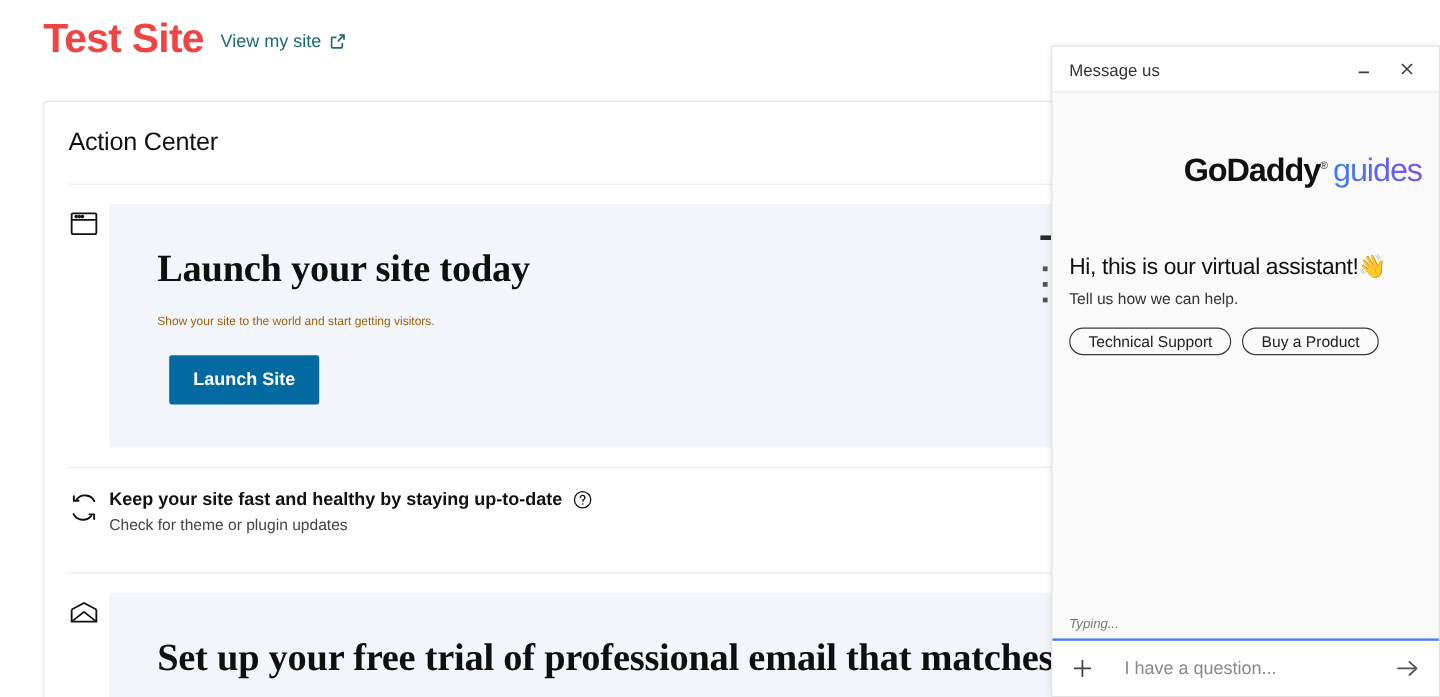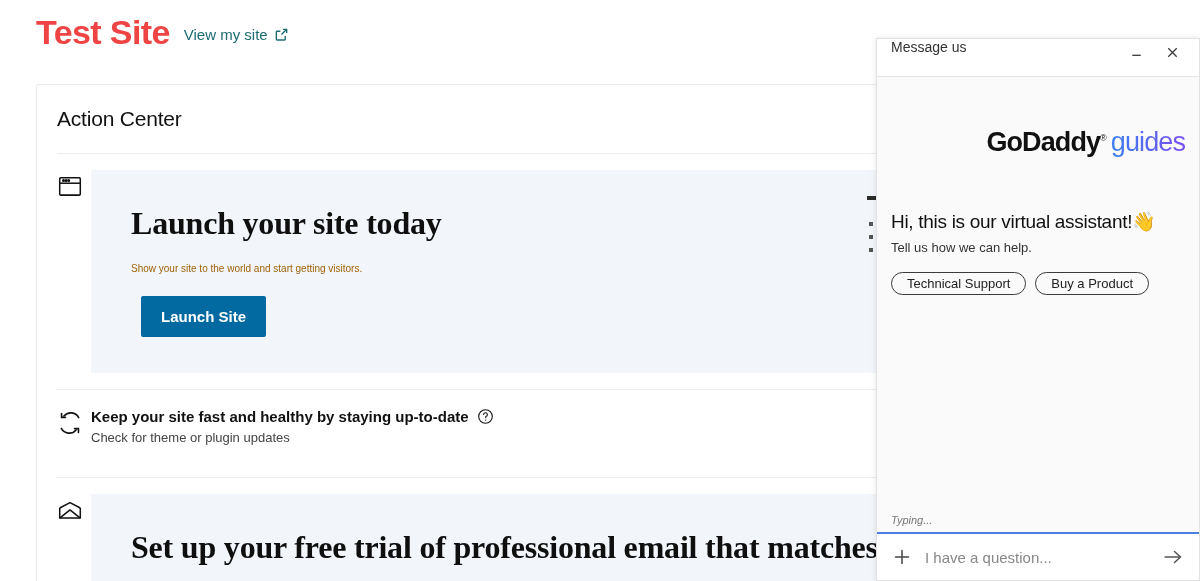--- a/index.html
+++ b/index.html
@@ -152,20 +152,21 @@
     border: 1px solid #e2e2e2;
     box-shadow: 0 0 6px rgba(0,0,0,0.10);
     display: flex;
     flex-direction: column;
   }
   .chat-head {
     height: 38px;
     background: #ffffff;
     border-bottom: 1px solid #e6e6e6;
     display: flex;
+    align-items: center;
     padding: 0 14px;
     gap: 10px;
   }
   .chat-head-title { font-size: 14px; color: #333333; flex: 1; }
   .chat-head-btn {
     width: 26px; height: 26px;
     display: flex; align-items: center; justify-content: center;
     cursor: pointer; color: #3b3b3b;
   }
   .chat-body { flex: 1; overflow: hidden; padding: 0 14px; position: relative; }
@@ -221,21 +222,21 @@
     color: #777777;
     padding: 0 14px 6px 14px;
   }
   .chat-input-wrap {
     border-top: 2px solid #4d7fe0;
     background: #ffffff;
     display: flex;
     align-items: center;
     height: 48px;
     padding: 0 14px;
-    gap: 12px;
+    gap: 24px;
   }
   .plus-btn {
     width: 22px; height: 22px;
     display: flex; align-items: center; justify-content: center;
     cursor: pointer; color: #444444;
   }
   .chat-input {
     flex: 1;
     border: none;
     outline: none;

